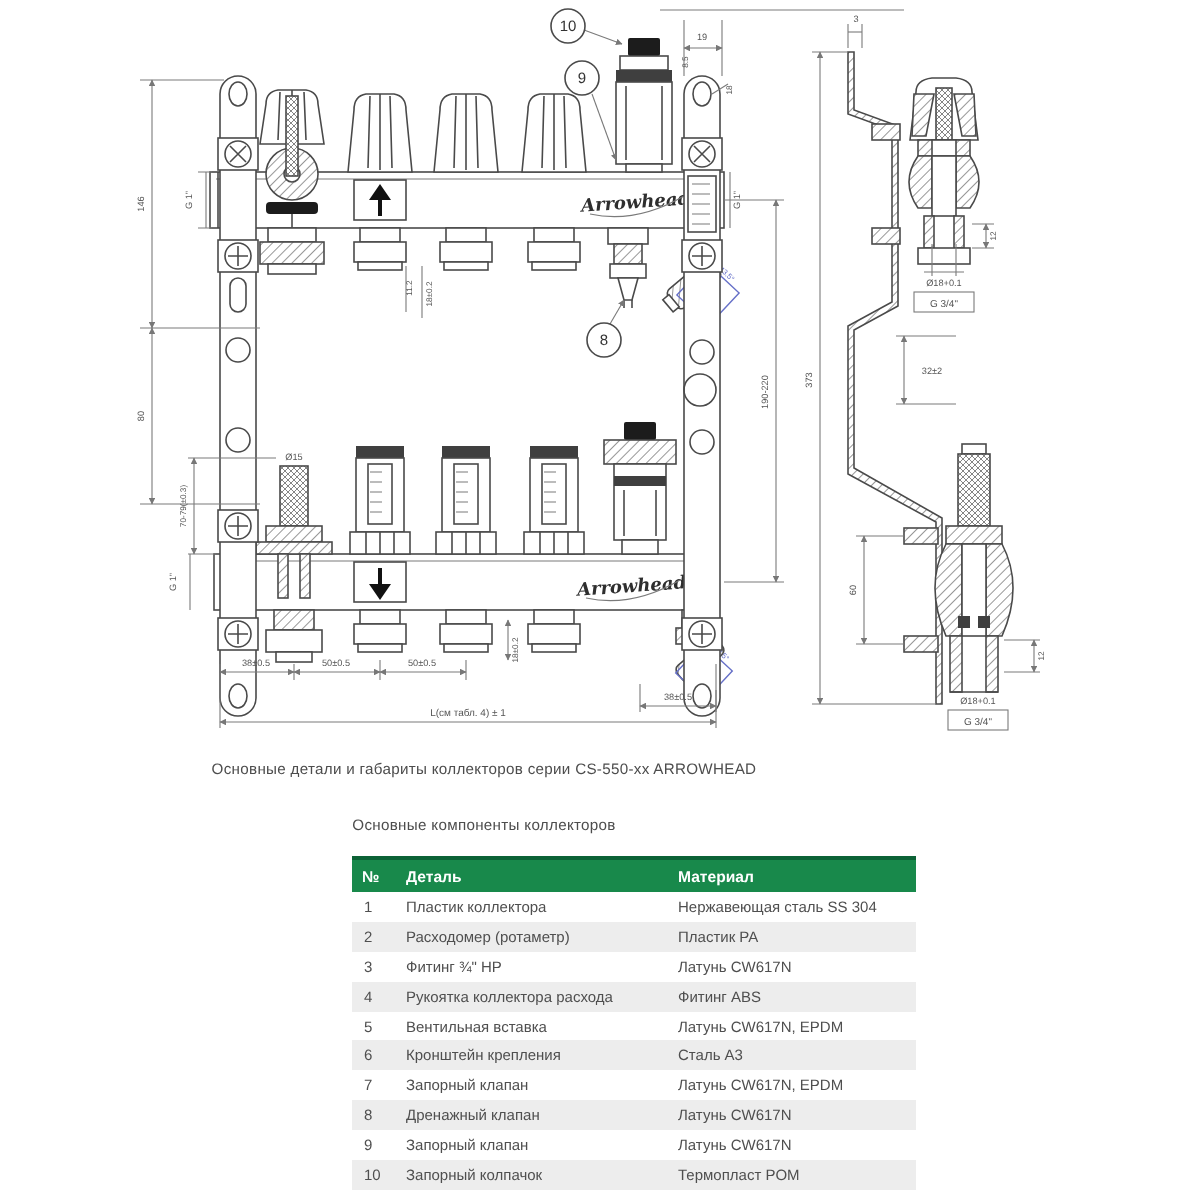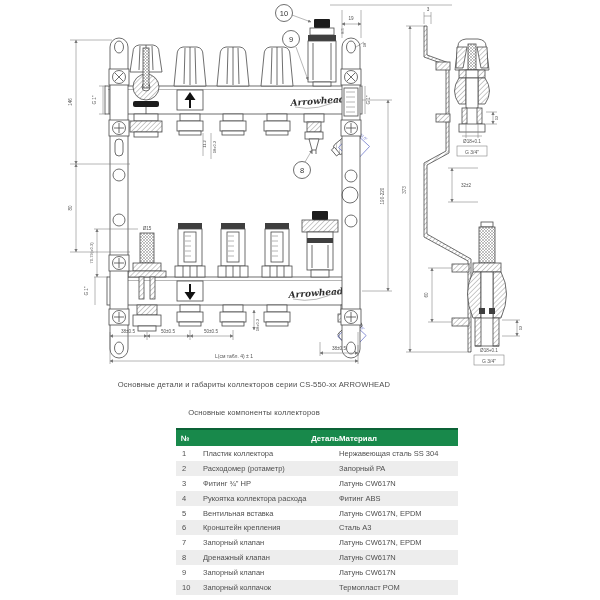--- a/index.html
+++ b/index.html
@@ -1,29 +1,29 @@
 <!DOCTYPE html>
 <html style="--green: #18894b;"><head>
 <meta charset="utf-8">
 <style>
   html,body{margin:0;padding:0;}
   body{width:600px;height:600px;background:#fff;position:relative;
        font-family:"Liberation Sans",sans-serif;overflow:hidden;}
   #drawing{position:absolute;left:0;top:0;}
-  .cap{position:absolute;left:12px;width:484px;text-align:center;
+  .cap{position:absolute;left:0;width:484px;text-align:center;
        font-size:7.6px;color:#4d4d4d;letter-spacing:.15px;}
   #cap1{top:380px;}
   #cap2{top:408px;text-align:center;}
   table.comp{position:absolute;top:428px;left:176px;width:277px;
        border-collapse:collapse;font-size:7.5px;color:#4f4f4f;
        border-top:2.5px solid #0c6236;table-layout:fixed;}
   table.comp thead th{background:var(--green,#18894b);color:#fff;font-weight:bold;
        height:16px;font-size:7.8px;padding:0;}
   table.comp th:nth-child(1){width:22px;text-align:left;padding-left:5px;}
-  table.comp th:nth-child(2){width:136px;text-align:right;}
+  table.comp th:nth-child(2){width:136px;text-align:left;}
   table.comp th:nth-child(3){width:119px;text-align:left;}
   table.comp tbody tr{height:14.9px;}
   table.comp tbody tr:nth-child(even){background:#ededed;}
   table.comp td{padding:0;vertical-align:middle;}
   table.comp td:nth-child(1){text-align:left;padding-left:6px;}
   table.comp td:nth-child(2){text-align:left;}
   table.comp td:nth-child(3){}
   
   .ln{stroke:#4a4a4a;stroke-width:.8;fill:none;}
   .lnf{stroke:#4a4a4a;stroke-width:.8;fill:#fff;}
@@ -419,21 +419,21 @@
   </thead>
   <tbody>
       <tr>
         <td>1</td>
         <td>Пластик коллектора</td>
         <td>Нержавеющая сталь SS 304</td>
       </tr>
       <tr>
         <td>2</td>
         <td>Расходомер (ротаметр)</td>
-        <td>Запорный PA</td>
+        <td>Пластик PA</td>
       </tr>
       <tr>
         <td>3</td>
         <td>Фитинг ¾" НР</td>
         <td>Латунь CW617N</td>
       </tr>
       <tr>
         <td>4</td>
         <td>Рукоятка коллектора расхода</td>
         <td>Фитинг ABS</td>

